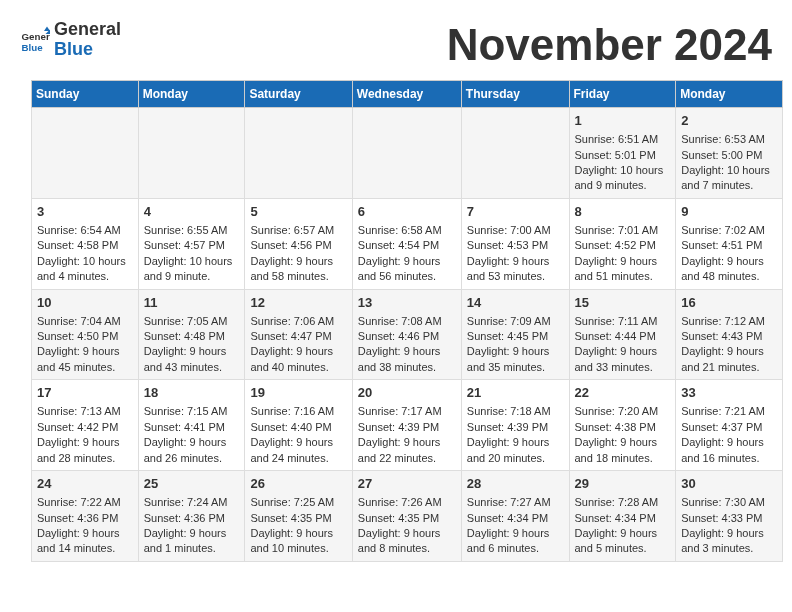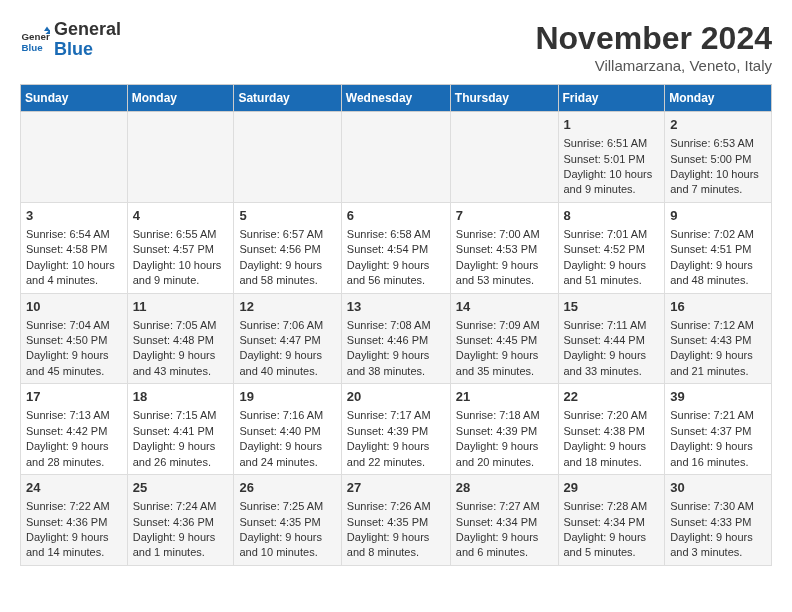--- a/index.html
+++ b/index.html
@@ -28,33 +28,34 @@
       line-height: 1.1;
     }
     .logo-icon {
       width: 30px;
       height: 30px;
     }
     .title-section {
       text-align: right;
     }
     .month-title {
-      font-size: 32px;
+      font-size: 44px;
       font-weight: bold;
       color: #333;
       text-align: right;
     }
     .location {
       font-size: 15px;
       color: #555;
     }
     table {
       width: 100%;
       border-collapse: collapse;
       font-size: 11px;
+      margin-left: 11px;
     }
     thead tr th {
       background-color: #1a6bb5;
       color: #fff;
       padding: 6px 4px;
       text-align: left;
       font-size: 12px;
       border: 1px solid #ccc;
     }
     tbody tr td {
@@ -98,21 +99,20 @@
     </svg>
     <div>
       <div class="logo-text">
         <div>General</div>
         <div style="color:#1a6bb5">Blue</div>
       </div>
     </div>
   </div>
   <div class="title-section">
     <div class="month-title">November 2024</div>
-    <div class="location">Villamarzana, Veneto, Italy</div>
   </div>
 </div>
 
 <table>
   <thead>
     <tr>
     <th>Sunday</th>
         <th>Monday</th>
         <th>Saturday</th>
         <th>Wednesday</th>
@@ -260,21 +260,21 @@
           <div>Sunset: 4:39 PM</div>
           <div>Daylight: 9 hours and 20 minutes.</div>
         </td>
         <td>
           <span class="day-num">22</span>
           <div>Sunrise: 7:20 AM</div>
           <div>Sunset: 4:38 PM</div>
           <div>Daylight: 9 hours and 18 minutes.</div>
         </td>
         <td>
-          <span class="day-num">39</span>
+          <span class="day-num">33</span>
           <div>Sunrise: 7:21 AM</div>
           <div>Sunset: 4:37 PM</div>
           <div>Daylight: 9 hours and 16 minutes.</div>
         </td>
       </tr>
       <tr>
         <td>
           <span class="day-num">24</span>
           <div>Sunrise: 7:22 AM</div>
           <div>Sunset: 4:36 PM</div>

